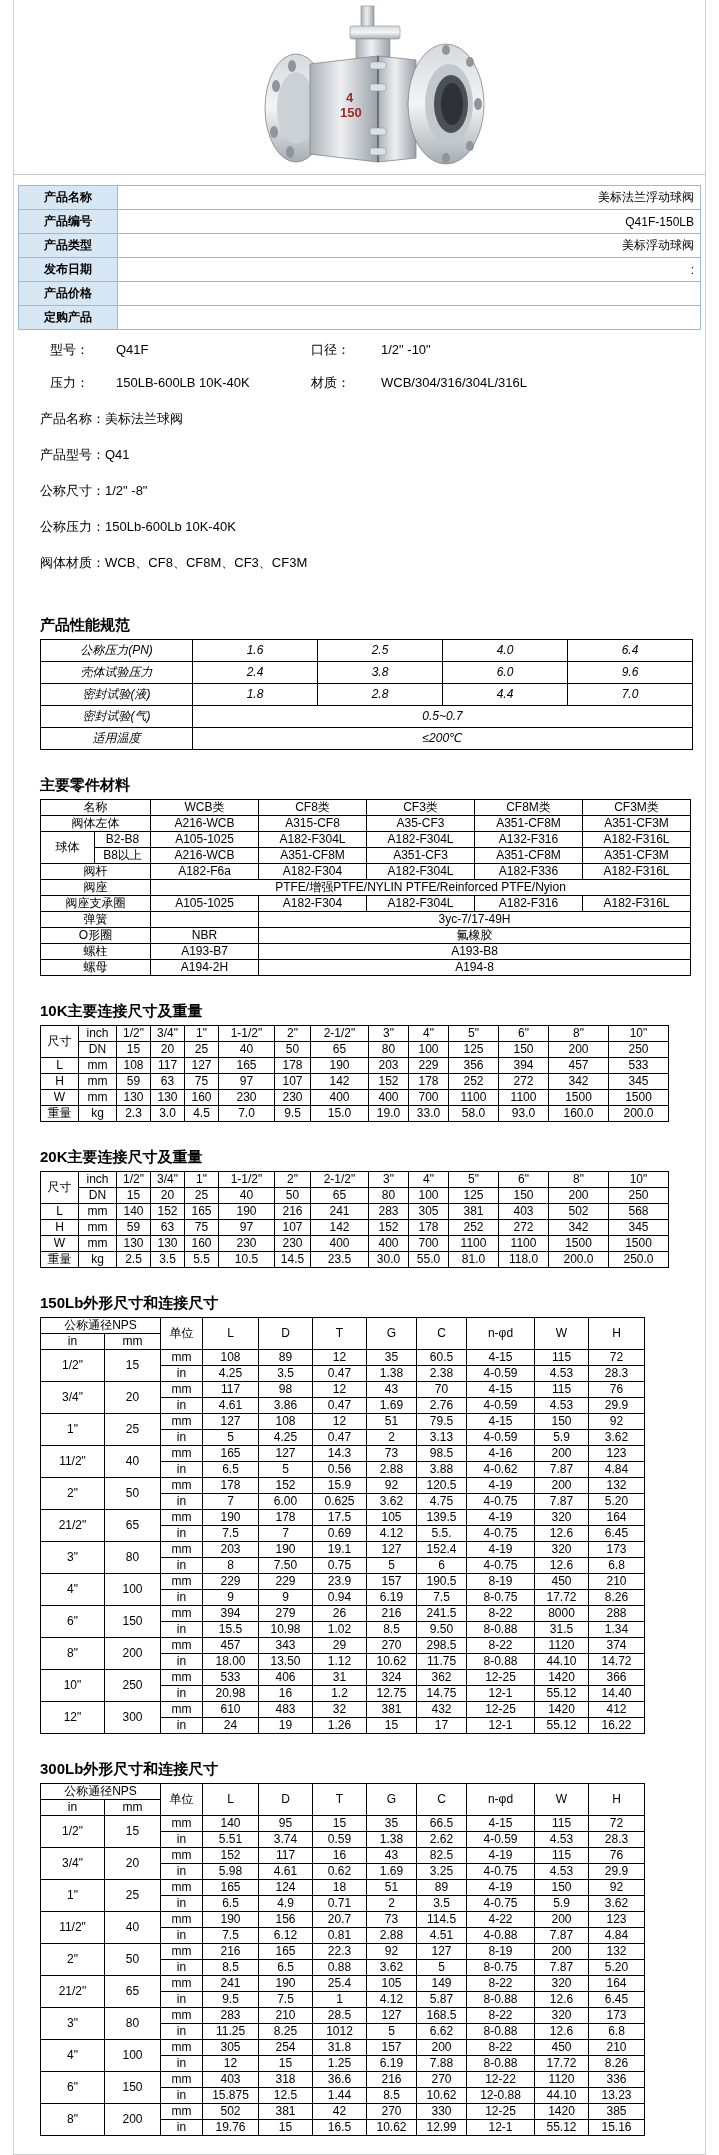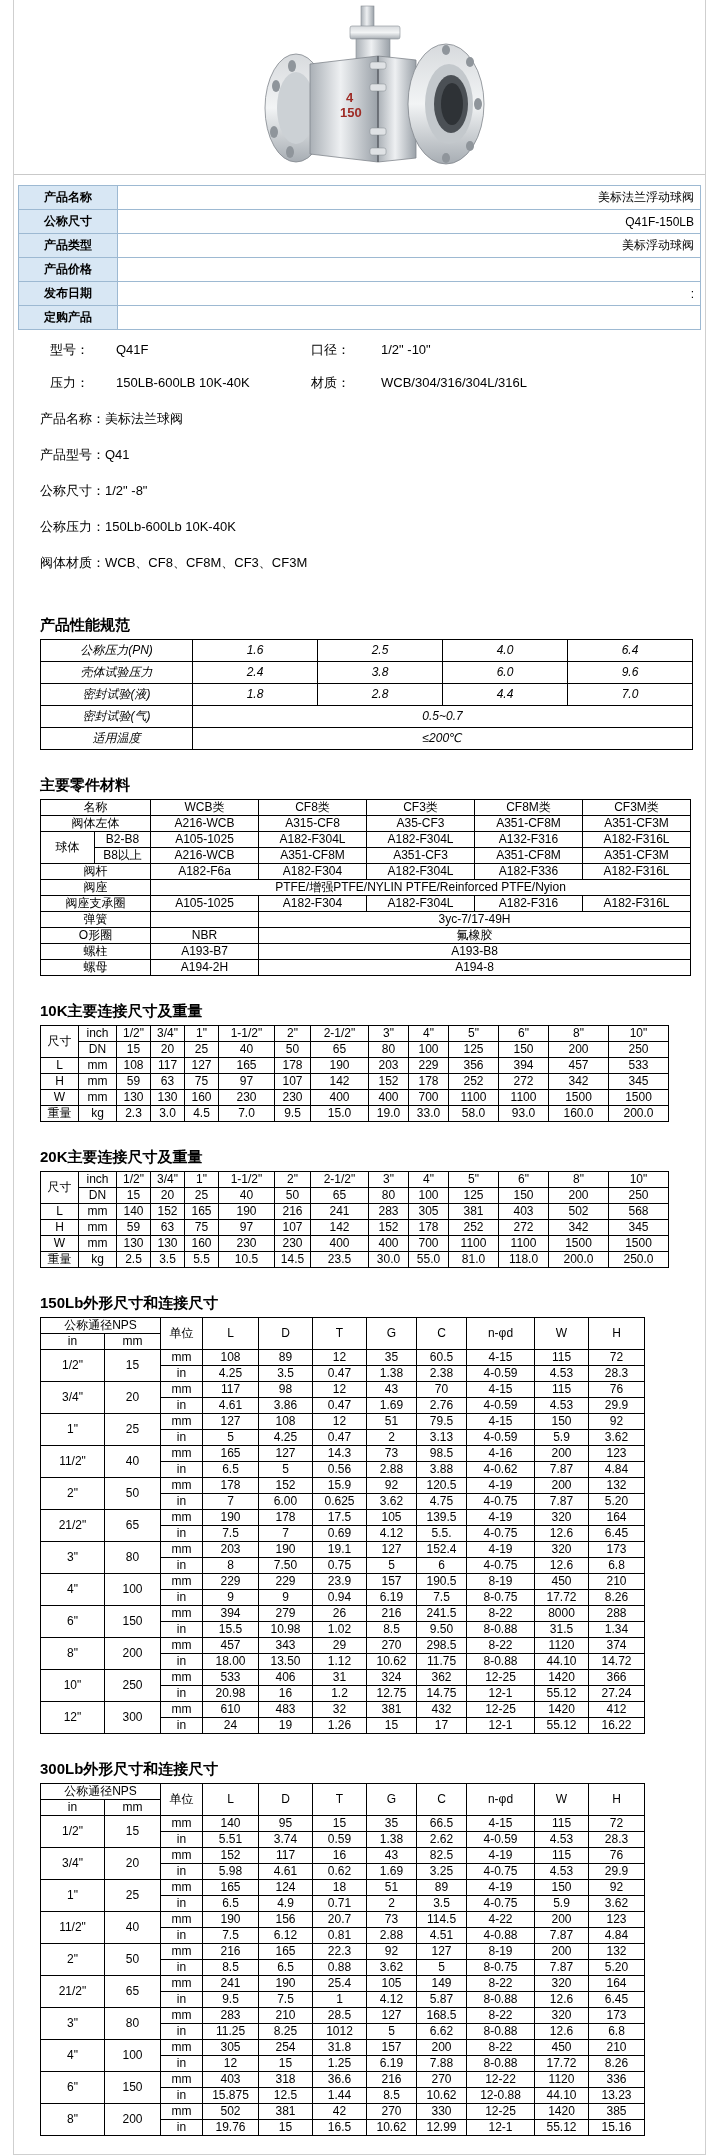--- a/index.html
+++ b/index.html
@@ -91,34 +91,34 @@
       </svg>
     </div>
 
     <table class="info-table">
       <tbody>
         <tr>
           <td class="lbl">产品名称</td>
           <td class="val">美标法兰浮动球阀</td>
         </tr>
         <tr>
-          <td class="lbl">公称尺寸</td>
+          <td class="lbl">产品编号</td>
           <td class="val">Q41F-150LB</td>
         </tr>
         <tr>
           <td class="lbl">产品类型</td>
           <td class="val">美标浮动球阀</td>
         </tr>
         <tr>
+          <td class="lbl">发布日期</td>
+          <td class="val">:</td>
+        </tr>
+        <tr>
           <td class="lbl">产品价格</td>
           <td class="val"></td>
-        </tr>
-        <tr>
-          <td class="lbl">发布日期</td>
-          <td class="val">:</td>
         </tr>
         <tr>
           <td class="lbl">定购产品</td>
           <td class="val"></td>
         </tr>
       </tbody>
     </table>
 
     <div class="spec-grid">
       <div>型号：</div>
@@ -792,21 +792,21 @@
             </tr>
             <tr>
               <td>in</td>
               <td>20.98</td>
               <td>16</td>
               <td>1.2</td>
               <td>12.75</td>
               <td>14.75</td>
               <td>12-1</td>
               <td>55.12</td>
-              <td>27.24</td>
+              <td>14.40</td>
             </tr>
             <tr>
               <td rowspan="2">12"</td>
               <td rowspan="2">300</td>
               <td>mm</td>
               <td>610</td>
               <td>483</td>
               <td>32</td>
               <td>381</td>
               <td>432</td>

